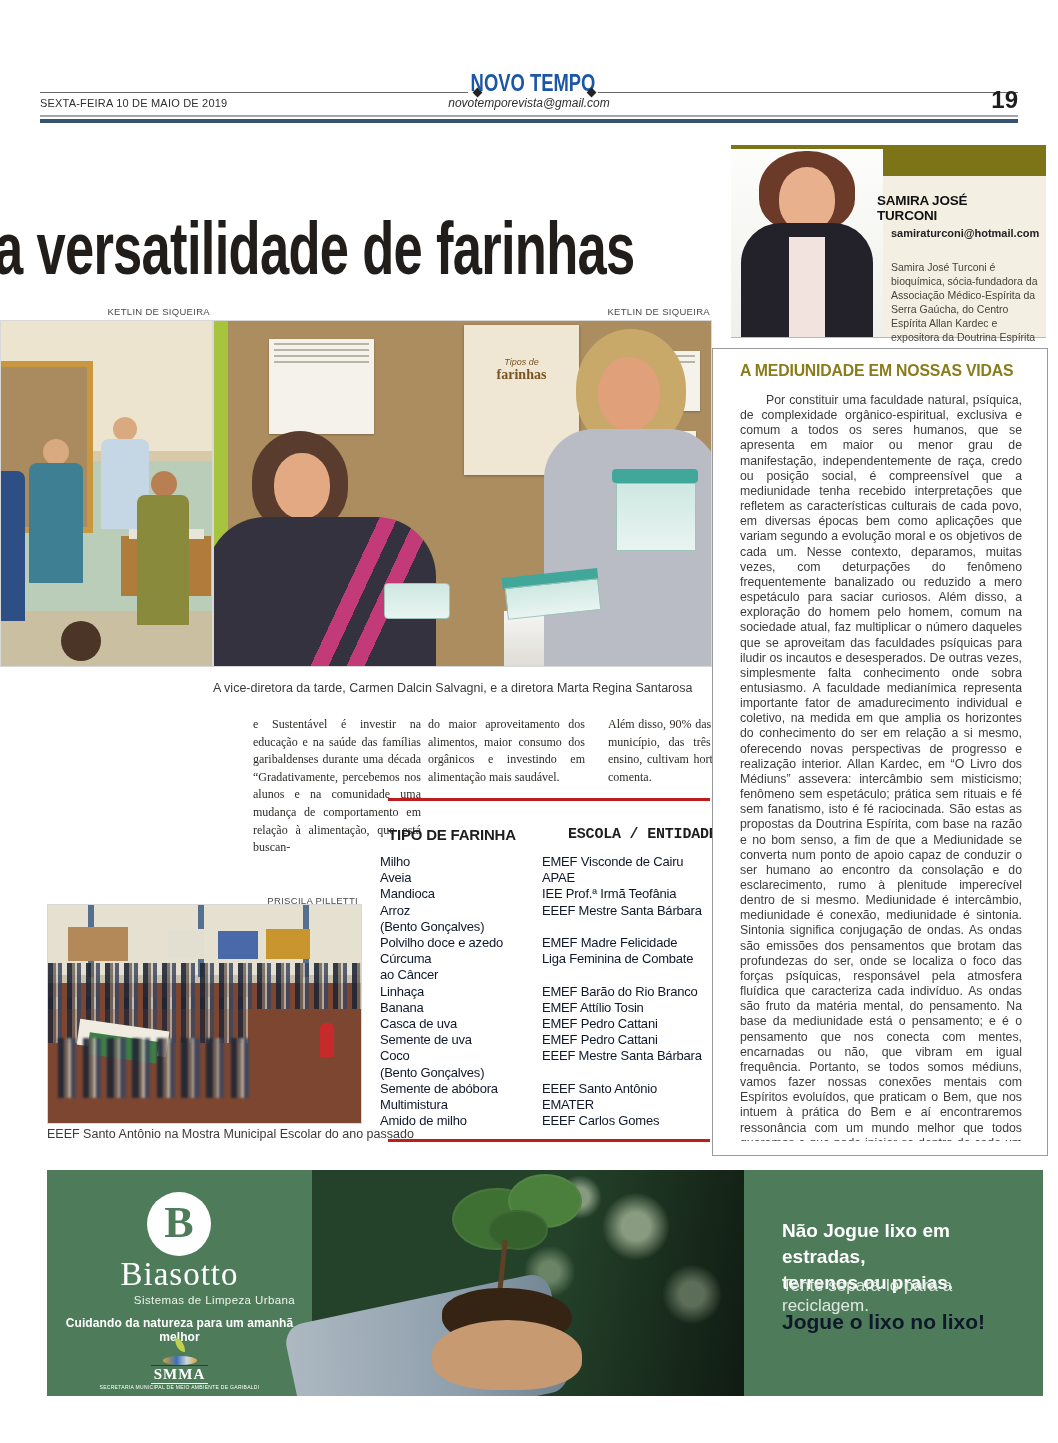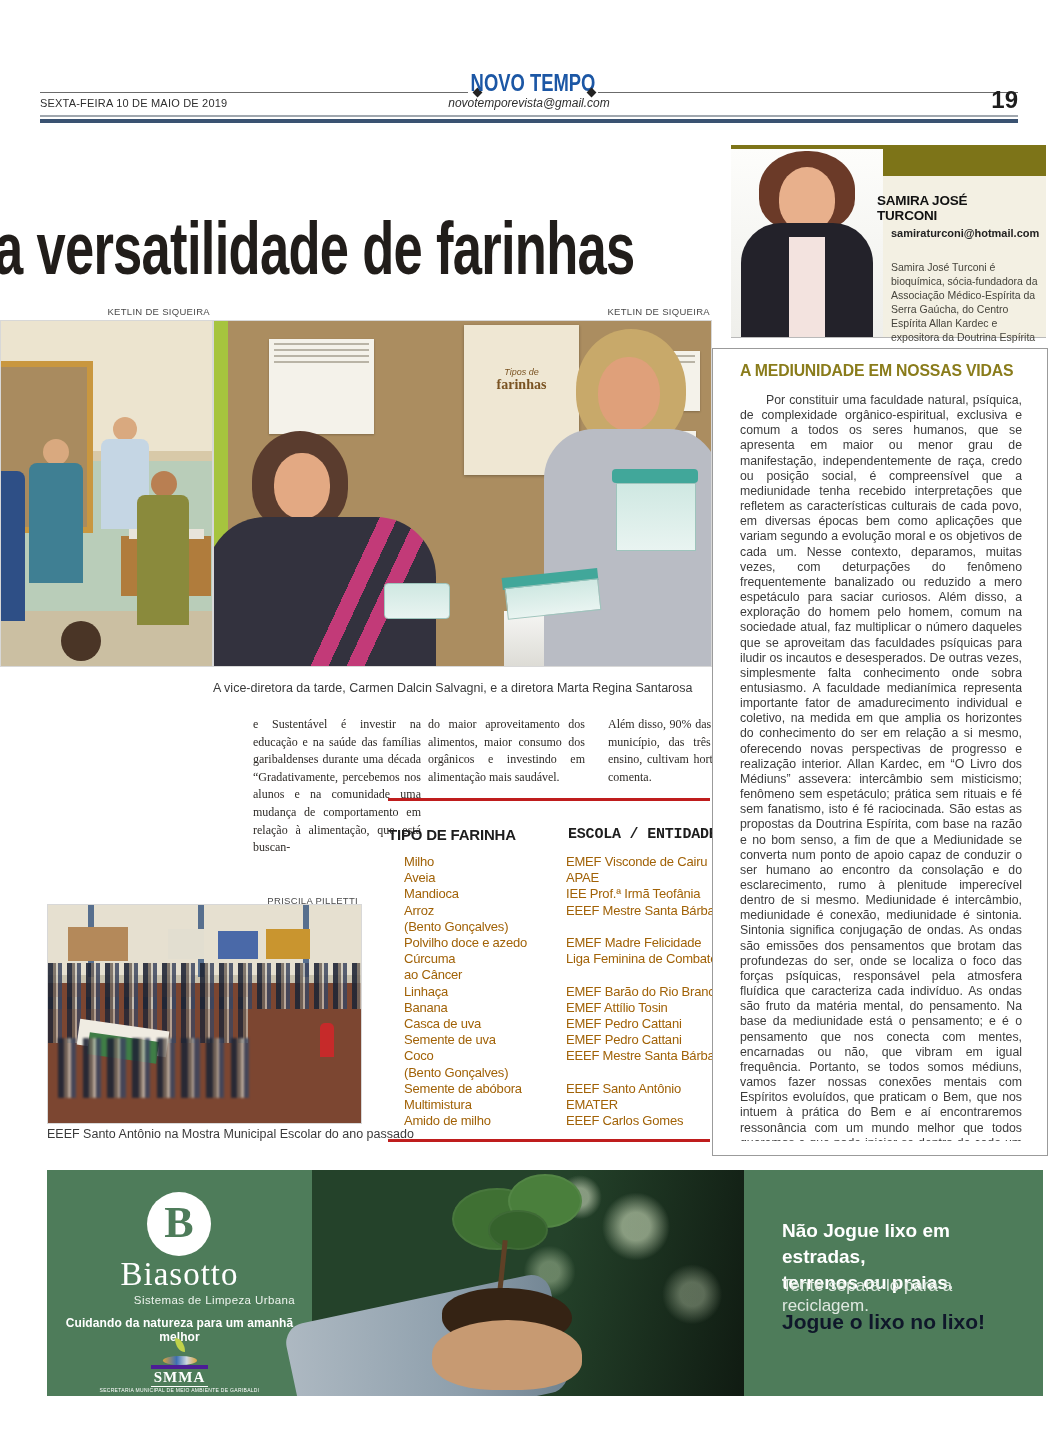--- a/index.html
+++ b/index.html
@@ -34,21 +34,21 @@
      linear-gradient(#ece4cf 0 130px,#d8c9a8 130px 140px,#b9cdb9 140px 290px,#cbbfa2 290px 345px);}
   .ph-cork{left:-30px;top:40px;width:110px;height:160px;background:#a98b5f;border:6px solid #c9973f;}
   .person{border-radius:8px 8px 0 0;}
   .head{border-radius:50%;background:#d9a97f;}
   .photo-main{top:320px;left:213px;width:497px;height:345px;background:
      linear-gradient(90deg,#a6c43e 0 14px,#ab8d60 14px 100%);}
   .paper{background:#f4f2ea;box-shadow:0 1px 2px rgba(0,0,0,.25);}
   .paper .ln{height:2px;background:#b9b4a6;margin:4px 5px 0 5px;}
   .poster{left:250px;top:4px;width:115px;height:150px;background:#efe7d3;box-shadow:0 1px 3px rgba(0,0,0,.3);
           text-align:center;color:#7a5322;}
-  .poster .p1{font-size:9px;margin-top:42px;font-style:italic;}
+  .poster .p1{font-size:9px;margin-top:32px;font-style:italic;}
   .poster .p2{font-size:14px;font-weight:bold;font-family:"Liberation Serif",serif;}
   .counter{left:290px;top:290px;width:207px;height:55px;background:linear-gradient(#f6f6f4,#dddcd6);}
   .tub{background:linear-gradient(#cfe8e2,#e9f4f1);border:1px solid #9ec4bc;}
   .tublid{background:#41a79a;}
 
   .photo-gym{top:904px;left:47px;width:313px;height:218px;background:
      linear-gradient(#e6e0d0 0 70px,#c9c2ae 70px 78px,#7c4631 78px 100%);}
   .beam{top:0;width:6px;height:72px;background:#3d5a82;opacity:.85;}
   .crowd{height:46px;filter:blur(.7px);background:
      repeating-linear-gradient(90deg, rgba(32,38,54,.9) 0 5px, rgba(110,100,92,.85) 5px 8px,
@@ -56,21 +56,21 @@
   .gymtable{left:30px;top:120px;width:90px;height:26px;background:#f0ece2;transform:rotate(8deg);}
   .gymcloth{left:40px;top:132px;width:70px;height:22px;background:#3f7d46;transform:rotate(8deg);}
   .redcoat{left:272px;top:118px;width:14px;height:34px;background:#c62a2a;border-radius:5px 5px 0 0;}
 
   
   .bodycol{top:716px;font-size:12px;line-height:17.6px;text-align:justify;color:#2e2a26;margin-left:40px;}
   .redrule{height:3px;background:#bf1d1d;left:388px;width:322px;}
 
   
   .flour-head{top:826px;font-size:15px;font-weight:bold;color:#1d1d1d;letter-spacing:-.2px;}
-  .flour-rows{top:854px;left:404px;width:330px;font-size:13px;line-height:16.2px;color:#a16207;letter-spacing:-.2px;}
+  .flour-rows{top:854px;left:380px;width:330px;font-size:13px;line-height:16.2px;color:#0f172a;letter-spacing:-.2px;}
   .frow{display:flex;}
   .fcell-l{width:162px;flex:none;}
   .fcell-r{flex:1;}
 
   
   .profile-card{top:145px;left:731px;width:315px;height:192px;background:#f3f0e3;border-bottom:1px solid #b9b9b9;}
   .olive-band{top:0;left:0;width:100%;height:31px;background:#7d7418;}
   .pr-photo{left:0;top:4px;width:152px;height:188px;background:linear-gradient(#fdfdfb,#efefeb);overflow:hidden;}
   .pr-hair{left:28px;top:2px;width:96px;height:80px;background:#6b3a28;border-radius:48% 48% 40% 40%;}
   .pr-face{left:48px;top:18px;width:56px;height:64px;background:#e8b08c;border-radius:50% 50% 45% 45%;}
@@ -111,21 +111,21 @@
   .bi-logo span{font-family:"Liberation Serif",serif;font-size:44px;color:#4e7c5a;font-weight:bold;line-height:62px;}
   .bi-name{left:0;top:86px;width:265px;text-align:center;color:#fff;font-family:"Liberation Serif",serif;
            font-size:33px;letter-spacing:1px;}
   .bi-sub{left:0;top:124px;width:265px;text-align:center;color:#eef4ee;font-size:11.5px;letter-spacing:.4px;margin-left:35px;}
   .bi-slogan{left:0;top:146px;width:265px;text-align:center;color:#fff;font-size:12px;font-weight:bold;letter-spacing:.1px;}
   .smma{left:0;top:168px;width:265px;text-align:center;color:#fff;}
   .smma .leaf{display:inline-block;width:10px;height:14px;background:#bfd24a;border-radius:0 100% 0 100%;}
   .smma .oval{margin:0 auto;width:34px;height:9px;border-radius:50%;
               background:linear-gradient(90deg,#d9a33c,#3d6fb4 40%,#cfd8e0 70%,#d9a33c);}
   .smma .word{font-family:"Liberation Serif",serif;font-weight:bold;font-size:15px;letter-spacing:1px;
-              border-top:4px solid #4c1d95;border-bottom:1px solid #fff;display:inline-block;padding:0 3px;line-height:17px;}
+              border-top:1px solid #4c1d95;border-bottom:1px solid #fff;display:inline-block;padding:0 3px;line-height:17px;}
   .smma .tiny{font-size:5px;letter-spacing:.3px;line-height:6px;}
 
   .ad-r-l1{left:38px;top:48px;width:250px;font-size:19px;font-weight:bold;color:#fff;line-height:26px;}
   .ad-r-l3{left:38px;top:106px;width:250px;font-size:17px;color:#dfe8e0;}
   .ad-r-l4{left:38px;top:140px;width:250px;font-size:21px;font-weight:bold;color:#0f172a;}
 </style>
 </head>
 <body>
 
 <div id="page">

